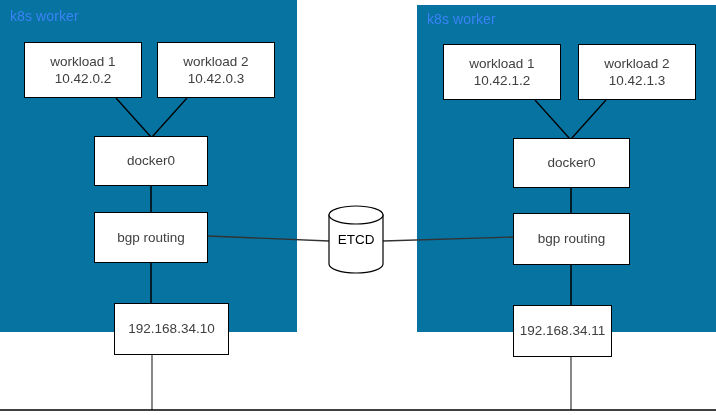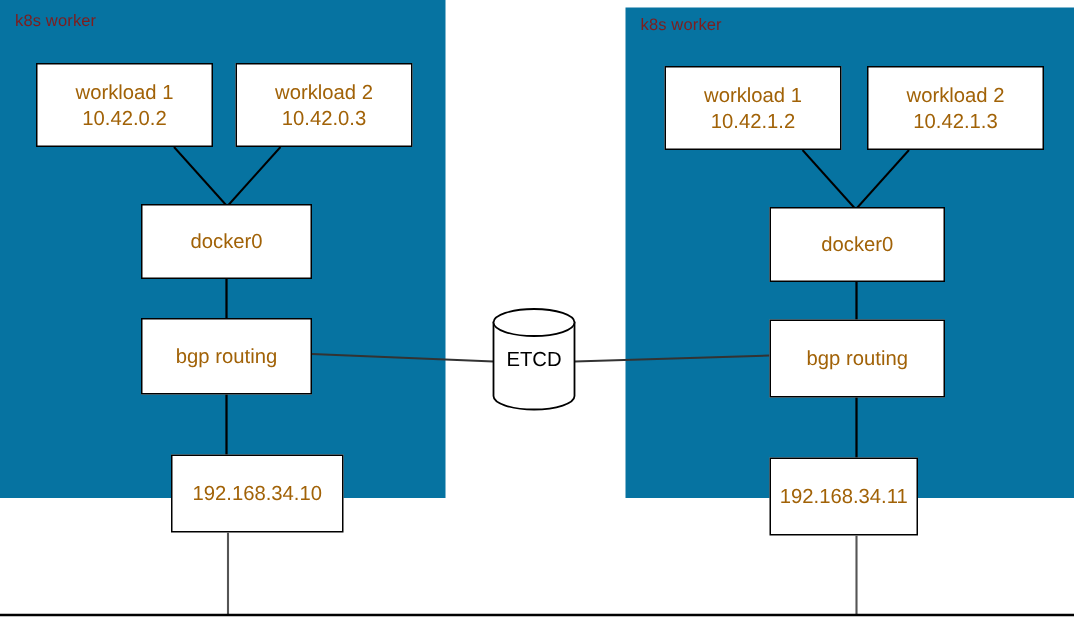--- a/index.html
+++ b/index.html
@@ -20,37 +20,37 @@
   }
   svg.layer {
     position: absolute;
     left: 0;
     top: 0;
     width: 716px;
     height: 415px;
   }
   .panel-label {
     position: absolute;
-    font-size: 11px;
-    color: #7f1d1d;
+    font-size: 14px;
+    color: #3b82f6;
     letter-spacing: 0.1px;
     white-space: nowrap;
     pointer-events: none;
   }
   .node-box {
     position: absolute;
     background: #ffffff;
     border: 1.4px solid #000000;
     box-sizing: border-box;
     display: flex;
     flex-direction: column;
     align-items: center;
     justify-content: center;
     font-size: 13.5px;
-    color: #a16207;
+    color: #404040;
     line-height: 1.28;
     text-align: center;
     white-space: nowrap;
   }
   .node-box .l2 { display: block; }
   .etcd-label {
     position: absolute;
     font-size: 13.5px;
     color: #000000;
     text-align: center;

